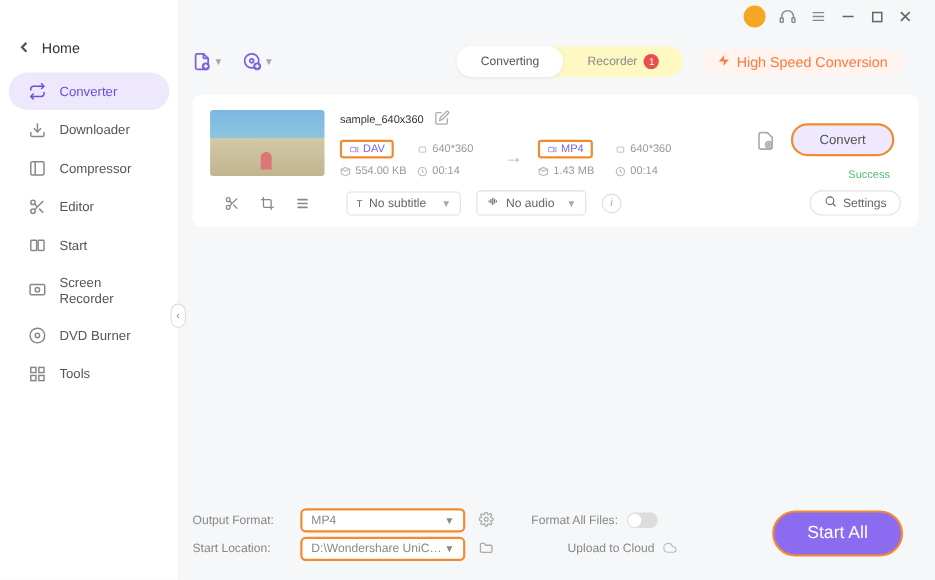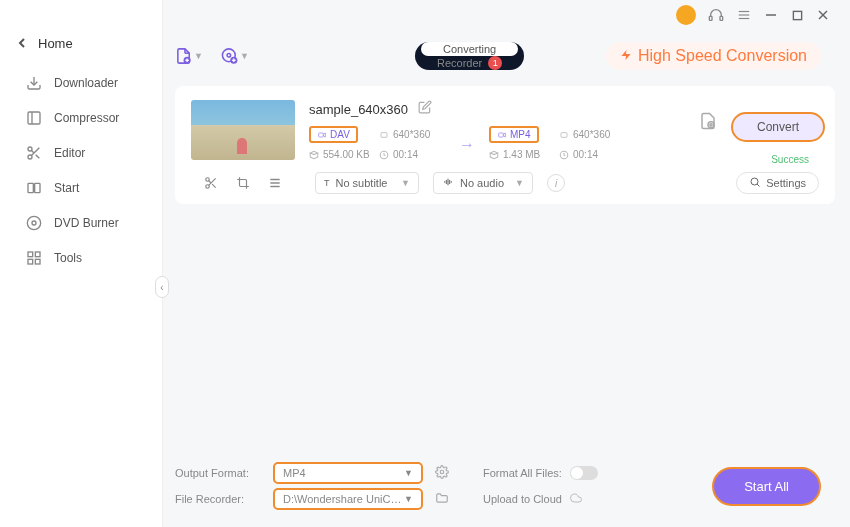--- a/index.html
+++ b/index.html
@@ -15,40 +15,40 @@
 .sidebar .nav-item { display: flex; align-items: center; gap: 12px; padding: 9px 18px; font-size: 12px; color: #555; cursor: pointer; border-radius: 18px; margin: 1px 8px; }
 .sidebar .nav-item.active { background: #ede8fb; color: #6b4fd8; }
 .sidebar .nav-ico { width: 16px; height: 16px; display: flex; align-items: center; justify-content: center; color: #888; }
 .sidebar .nav-item.active .nav-ico { color: #6b4fd8; }
 .collapse-handle { position: absolute; right: -7px; top: 276px; width: 14px; height: 22px; background: #fff; border: 1px solid #ddd; border-radius: 7px; display: flex; align-items: center; justify-content: center; font-size: 10px; color: #888; cursor: pointer; }
 
 .main { position: absolute; left: 175px; top: 36px; width: 660px; height: 480px; }
 
 .top-toolbar { height: 40px; display: flex; align-items: center; position: relative; }
 .add-btn { width: 28px; height: 26px; color: #7b5fe0; cursor: pointer; display: flex; align-items: center; margin-right: 18px; }
-.tab-switch { position: absolute; left: 240px; display: flex; background: #0f172a; border-radius: 18px; height: 28px; align-items: center; flex-direction: column; }
+.tab-switch { position: absolute; left: 240px; display: flex; background: #fef9c3; border-radius: 18px; height: 28px; align-items: center; }
 .tab-switch .tab { padding: 0 22px; font-size: 11px; color: #888; cursor: pointer; height: 28px; display: flex; align-items: center; gap:6px; border-radius: 18px; }
 .tab-switch .tab.active { background: #fff; color: #555; box-shadow: 0 1px 3px rgba(0,0,0,.08); }
 .badge-dot { width: 14px; height: 14px; background: #e94f4f; color: #fff; font-size: 9px; border-radius: 50%; display: flex; align-items: center; justify-content: center; }
-.hs-conv { position: absolute; right: 14px; display: flex; align-items: center; gap: 6px; background: #fff4ef; border-radius: 16px; padding: 5px 14px; font-size: 16px; color: #ff7a3d; }
+.hs-conv { position: absolute; right: 14px; display: flex; align-items: center; gap: 6px; background: #fff4ef; border-radius: 16px; padding: 5px 14px; font-size: 13px; color: #ff7a3d; }
 
 .card { background: #fff; border-radius: 8px; margin-top: 10px; padding: 14px 16px 10px; position: relative; }
 .card-row1 { display: flex; }
 .thumb { width: 104px; height: 60px; background: linear-gradient(to bottom, #7bb8e0 0%, #8cc5de 42%, #d4c9a8 42%, #c0b58f 100%); border-radius: 3px; position: relative; overflow: hidden; }
 .thumb::after { content:""; position:absolute; left:46px; bottom:6px; width:10px; height:16px; background:#d77; border-radius:5px 5px 0 0; }
 .fileinfo { margin-left: 14px; flex: 1; }
 .fname-row { display: flex; align-items: center; gap: 10px; margin-bottom: 8px; }
-.fname { font-size: 13px; color: #333; }
+.fname { font-size: 10px; color: #333; }
 .edit-ico { color: #aaa; cursor: pointer; }
 .meta-grid { display: grid; grid-template-columns: 70px 80px 30px 70px 80px; row-gap: 6px; font-size: 10px; color: #999; align-items: center; position: relative; }
 .chip { border: 1.5px solid #ddd; border-radius: 3px; padding: 1px 6px; font-size: 10px; color: #888; display: inline-flex; align-items: center; gap: 3px; width: fit-content;}
 .chip.hl { border: 2px solid #f08c2e; color: #7b5fe0; }
 .meta-cell { display:flex; align-items:center; gap:4px; }
 .arrow-col { grid-row: 1 / span 2; grid-column: 3; display:flex; align-items:center; color:#b5a3f0; font-size:16px;}
-.right-actions { position: absolute; right: 10px; top: 26px; display: flex; align-items: flex-start; gap: 14px; }
+.right-actions { position: absolute; right: 22px; top: 26px; display: flex; align-items: flex-end; gap: 14px; }
 .gear-ico { color:#aaa; cursor:pointer; }
 .convert-btn { border: 2px solid #f08c2e; background: #efe9ff; color: #555; font-size: 12px; padding: 6px 24px; border-radius: 16px; cursor: pointer; }
 .success-txt { position:absolute; right: 26px; top: 68px; font-size: 10px; color:#4fbf74; }
 
 .card-row2 { display:flex; align-items:center; gap: 14px; margin-top: 12px; }
 .tool-ico { color:#888; cursor:pointer; width:16px; display:flex; justify-content:center;}
 .tool-group { display:flex; gap: 16px; margin-left: 12px; margin-right: 18px;}
 .dd { border:1px solid #e0e0e0; border-radius:4px; padding:4px 8px; font-size:11px; color:#666; display:flex; align-items:center; gap:6px; cursor:pointer; background:#fff;}
 .dd .caret { margin-left:auto; color:#aaa; font-size:9px;}
 .dd.sub { width: 104px; }
@@ -57,22 +57,22 @@
 .settings-pill { margin-left:auto; border:1px solid #e3e3e3; border-radius:12px; padding:3px 12px; font-size:11px; color:#666; display:flex; align-items:center; gap:5px; cursor:pointer;}
 
 .bottom-bar { position:absolute; bottom: 0; left: 0; width: 100%; height: 56px; font-size: 11px; color:#888;}
 .b-row { display:flex; align-items:center; gap:8px; height: 26px;}
 .b-label { width: 90px; }
 .out-select { border: 2px solid #f08c2e; border-radius: 5px; padding: 3px 8px; width: 150px; display:flex; align-items:center; font-size: 11px; background:#fff; cursor:pointer;}
 .out-select .caret { margin-left:auto; font-size:9px; }
 .folder-ico { color:#aaa; cursor:pointer; margin-left:4px;}
 .b-toggle { width:28px; height:14px; background:#ddd; border-radius:7px; position:relative; cursor:pointer;}
 .b-toggle::after { content:""; position:absolute; width:12px; height:12px; background:#fff; border-radius:50%; top:1px; left:1px;}
-.start-all { position:absolute; right:14px; bottom:10px; background:#8b6cf0; color:#fff; font-size:13px; padding: 10px 30px; border-radius: 22px; border: 2.5px solid #f08c2e; cursor:pointer;}
-.b-row2-wrap { display:flex; align-items:center; gap:6px; }
+.start-all { position:absolute; right:14px; bottom:10px; background:#8b6cf0; color:#fff; font-size:16px; padding: 10px 30px; border-radius: 22px; border: 2.5px solid #f08c2e; cursor:pointer;}
+.b-row2-wrap { display:flex; align-items:center; gap:6px;margin-left:33px; }
 .cloud-ico{ color:#bbb; }
 </style>
 </head>
 <body>
 
 <div class="titlebar">
   <div class="avatar"></div>
   <div class="tb-icon">
     <svg width="16" height="16" viewBox="0 0 24 24" fill="none" stroke="currentColor" stroke-width="2">
         <path d="M4 14v-2a8 8 0 0116 0v2"></path>
@@ -107,20 +107,31 @@
 
 <div class="sidebar">
   <div class="home-row">
     <span>
       <svg width="10" height="10" viewBox="0 0 10 10" fill="none" stroke="#555" stroke-width="2">
           <polyline points="6,1 2,5 6,9"></polyline>
         </svg>
     </span>
     <span>Home</span>
   </div>
+  <div class="nav-item active">
+    <span class="nav-ico">
+        <svg width="16" height="16" viewBox="0 0 24 24" fill="none" stroke="currentColor" stroke-width="2">
+          <polyline points="17 1 21 5 17 9"></polyline>
+          <path d="M3 11V9a4 4 0 014-4h14"></path>
+          <polyline points="7 23 3 19 7 15"></polyline>
+          <path d="M21 13v2a4 4 0 01-4 4H3"></path>
+        </svg>
+      </span>
+    <span>Converter</span>
+  </div>
   <div class="nav-item">
     <span class="nav-ico">
         <svg width="16" height="16" viewBox="0 0 24 24" fill="none" stroke="currentColor" stroke-width="2">
           <path d="M21 15v4a2 2 0 01-2 2H5a2 2 0 01-2-2v-4"></path>
           <polyline points="7 10 12 15 17 10"></polyline>
           <line x1="12" y1="15" x2="12" y2="3"></line>
         </svg>
       </span>
     <span>Downloader</span>
   </div>
@@ -146,20 +157,29 @@
     <span>Editor</span>
   </div>
   <div class="nav-item">
     <span class="nav-ico">
         <svg width="16" height="16" viewBox="0 0 24 24" fill="none" stroke="currentColor" stroke-width="2">
           <rect x="3" y="5" width="8" height="14" rx="1"></rect>
           <rect x="13" y="5" width="8" height="14" rx="1"></rect>
         </svg>
       </span>
     <span>Start</span>
+  </div>
+  <div class="nav-item">
+    <span class="nav-ico">
+        <svg width="16" height="16" viewBox="0 0 24 24" fill="none" stroke="currentColor" stroke-width="2">
+          <rect x="2" y="4" width="20" height="14" rx="2"></rect>
+          <circle cx="12" cy="11" r="3"></circle>
+        </svg>
+      </span>
+    <span>Screen Recorder</span>
   </div>
   <div class="nav-item">
     <span class="nav-ico">
         <svg width="16" height="16" viewBox="0 0 24 24" fill="none" stroke="currentColor" stroke-width="2">
           <circle cx="12" cy="12" r="10"></circle>
           <circle cx="12" cy="12" r="3"></circle>
         </svg>
       </span>
     <span>DVD Burner</span>
   </div>
@@ -365,21 +385,21 @@
       </div>
       <span class="folder-ico"><svg width="14" height="14" viewBox="0 0 24 24" fill="none" stroke="currentColor" stroke-width="2">
             <circle cx="12" cy="12" r="3"></circle>
             <path d="M19.4 15a1.7 1.7 0 00.3 1.8l.1.1a2 2 0 11-2.8 2.8l-.1-.1a1.7 1.7 0 00-1.8-.3 1.7 1.7 0 00-1 1.5V21a2 2 0 11-4 0v-.1a1.7 1.7 0 00-1-1.5 1.7 1.7 0 00-1.8.3l-.1.1a2 2 0 11-2.8-2.8l.1-.1a1.7 1.7 0 00.3-1.8 1.7 1.7 0 00-1.5-1H3a2 2 0 110-4h.1a1.7 1.7 0 001.5-1 1.7 1.7 0 00-.3-1.8l-.1-.1a2 2 0 112.8-2.8l.1.1a1.7 1.7 0 001.8.3h0a1.7 1.7 0 001-1.5V3a2 2 0 114 0v.1a1.7 1.7 0 001 1.5 1.7 1.7 0 001.8-.3l.1-.1a2 2 0 112.8 2.8l-.1.1a1.7 1.7 0 00-.3 1.8v0a1.7 1.7 0 001.5 1H21a2 2 0 110 4h-.1a1.7 1.7 0 00-1.5 1z"></path>
           </svg></span>
       <span style="width:18px"></span>
       <span>Format All Files:</span>
       <div class="b-toggle"></div>
     </div>
     <div class="b-row">
-      <span class="b-label">File Recorder:</span>
+      <span class="b-label">Start Location:</span>
       <div class="out-select">
         <span style="white-space:nowrap;overflow:hidden;text-overflow:ellipsis;">D:\Wondershare UniConverter 1</span>
         <span class="caret">▼</span>
       </div>
       <span class="folder-ico"><svg width="14" height="14" viewBox="0 0 24 24" fill="none" stroke="currentColor" stroke-width="2">
             <path d="M3 7a2 2 0 012-2h4l2 3h8a2 2 0 012 2v7a2 2 0 01-2 2H5a2 2 0 01-2-2V7z"></path>
           </svg></span>
       <span style="width:18px"></span>
       <div class="b-row2-wrap">
         <span>Upload to Cloud</span>

